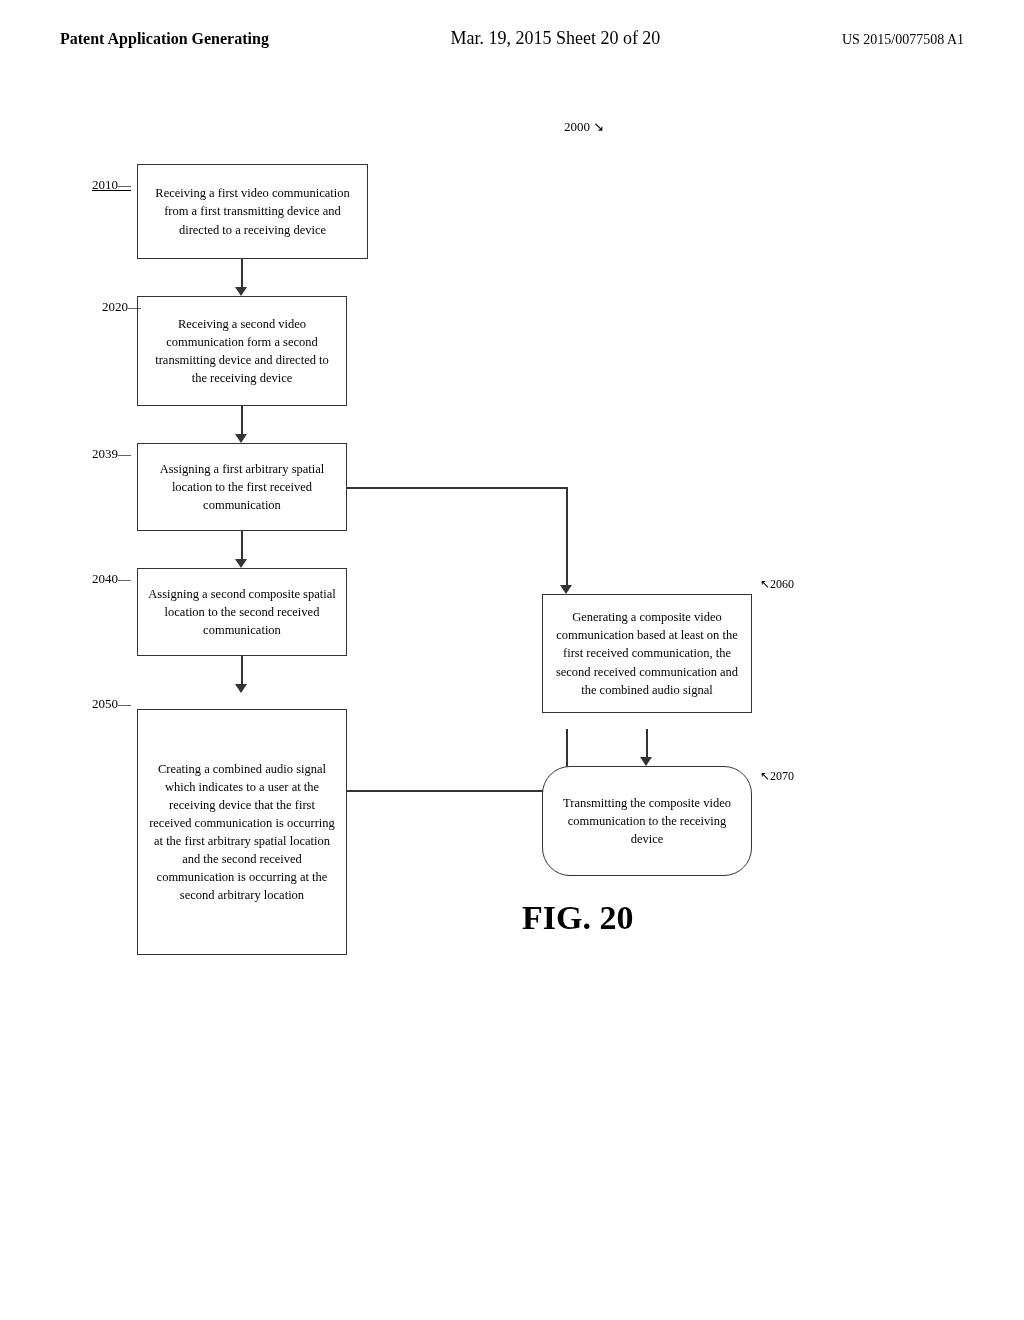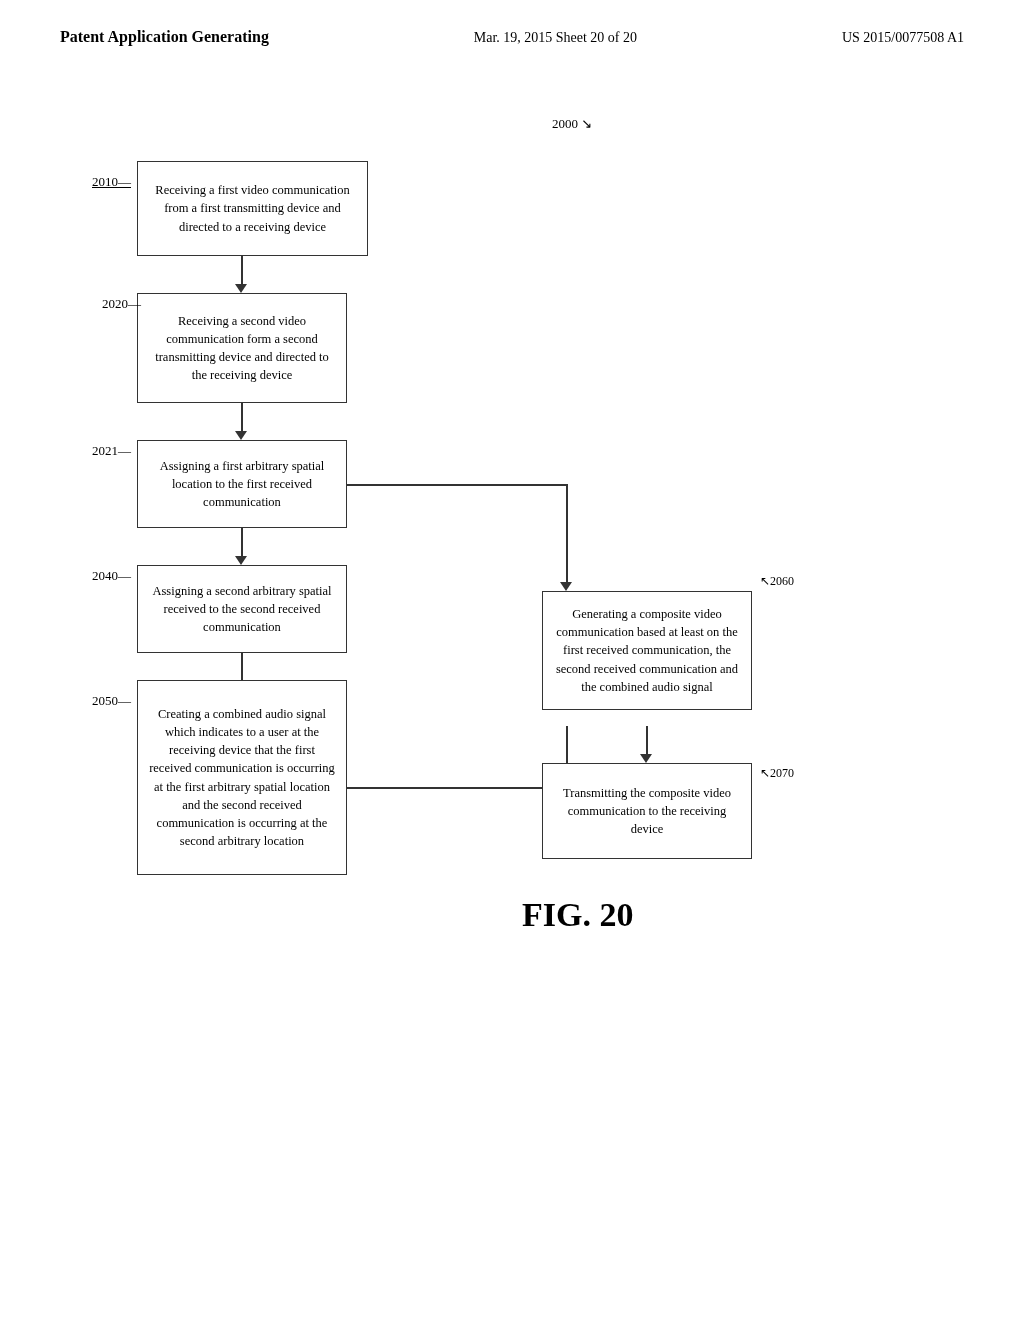--- a/index.html
+++ b/index.html
@@ -18,21 +18,21 @@
       justify-content: space-between;
       align-items: baseline;
       padding: 28px 60px 0 60px;
       font-size: 15px;
     }
     .header-left {
       font-weight: bold;
       font-size: 16px;
     }
     .header-center {
-      font-size: 14px;
+      font-size: 18px;
     }
     .header-right {
       font-size: 14px;
     }
 
     
     .diagram {
       position: relative;
       margin: 60px auto 0 auto;
       width: 900px;
@@ -82,21 +82,21 @@
 <body>
 
 <div class="header">
   <span class="header-left">Patent Application Generating</span>
   <span class="header-center">Mar. 19, 2015  Sheet 20 of 20</span>
   <span class="header-right">US 2015/0077508 A1</span>
 </div>
 
 <div class="diagram">
 
-  <span class="ref-label" style="left:490px; top:10px;">2000 ↘</span>
+  <span class="ref-label" style="left:502px; top:10px;">2000 ↘</span>
 
   <div class="flow-box" style="left:75px; top:55px; width:231px; height:95px;">
     <span>Receiving a first video communication from a first transmitting device and directed to a receiving device</span>
   </div>
 
   <span class="step-label" style="left:30px; top:68px;text-decoration:underline;">2010—</span>
 
   <div class="arrow-line" style="left:179px; top:150px; width:2px; height:30px;"></div>
 
   <div style="position:absolute; left:173px; top:178px; width:0; height:0; border-left:6px solid transparent; border-right:6px solid transparent; border-top:9px solid #333;"></div>
@@ -105,58 +105,58 @@
     <span>Receiving a second video communication form a second transmitting device and directed to the receiving device</span>
   </div>
   <span class="step-label" style="left:40px; top:190px;">2020—</span>
 
   <div class="arrow-line" style="left:179px; top:297px; width:2px; height:30px;"></div>
   <div style="position:absolute; left:173px; top:325px; width:0; height:0; border-left:6px solid transparent; border-right:6px solid transparent; border-top:9px solid #333;"></div>
 
   <div class="flow-box" style="left:75px; top:334px; width:210px; height:88px;">
     <span>Assigning a first arbitrary spatial location to the first received communication</span>
   </div>
-  <span class="step-label" style="left:30px; top:337px;">2021—</span>
+  <span class="step-label" style="left:30px; top:337px;">2039—</span>
 
   <div class="arrow-line" style="left:179px; top:422px; width:2px; height:30px;"></div>
   <div style="position:absolute; left:173px; top:450px; width:0; height:0; border-left:6px solid transparent; border-right:6px solid transparent; border-top:9px solid #333;"></div>
 
   <div class="arrow-line" style="left:285px; top:378px; width:220px; height:2px;"></div>
 
   <div class="arrow-line" style="left:504px; top:378px; width:2px; height:100px;"></div>
 
   <div style="position:absolute; left:498px; top:476px; width:0; height:0; border-left:6px solid transparent; border-right:6px solid transparent; border-top:9px solid #333;"></div>
 
   <div class="flow-box" style="left:75px; top:459px; width:210px; height:88px;">
-    <span>Assigning a second arbitrary spatial received to the second received communication</span>
+    <span>Assigning a second composite spatial location to the second received communication</span>
   </div>
   <span class="step-label" style="left:30px; top:462px;">2040—</span>
 
   <div class="arrow-line" style="left:179px; top:547px; width:2px; height:30px;"></div>
   <div style="position:absolute; left:173px; top:575px; width:0; height:0; border-left:6px solid transparent; border-right:6px solid transparent; border-top:9px solid #333;"></div>
 
-  <div class="flow-box" style="left:75px; top:574px; width:210px; height:195px;justify-content:flex-end;">
+  <div class="flow-box" style="left:75px; top:600px; width:210px; height:246px;justify-content:flex-end;">
     <span>Creating a combined audio signal which indicates to a user at the receiving device that the first received communication is occurring at the first arbitrary spatial location and the second received communication is occurring at the second arbitrary location</span>
   </div>
   <span class="step-label" style="left:30px; top:587px;">2050—</span>
 
   <div class="arrow-line" style="left:285px; top:681px; width:220px; height:2px;"></div>
 
   <div class="arrow-line" style="left:504px; top:620px; width:2px; height:61px;"></div>
 
   <div class="flow-box" style="left:480px; top:485px; width:210px; height:119px;">
     <span>Generating a composite video communication based at least on the first received communication, the second received communication and the combined audio signal</span>
   </div>
 
   <span class="ref-label" style="left:698px; top:468px; font-size:12px;">↖2060</span>
 
   <div class="arrow-line" style="left:584px; top:620px; width:2px; height:30px;"></div>
   <div style="position:absolute; left:578px; top:648px; width:0; height:0; border-left:6px solid transparent; border-right:6px solid transparent; border-top:9px solid #333;"></div>
 
-  <div class="flow-box" style="left:480px; top:657px; width:210px; height:96px;">
+  <div class="flow-box" style="left:480px; top:657px; width:210px; height:110px;border-radius:28px;">
     <span>Transmitting the composite video communication to the receiving device</span>
   </div>
 
   <span class="ref-label" style="left:698px; top:660px; font-size:12px;">↖2070</span>
 
   <div class="fig-label" style="left:460px; top:790px;">FIG. 20</div>
 
 </div>
 
 </body></html>

